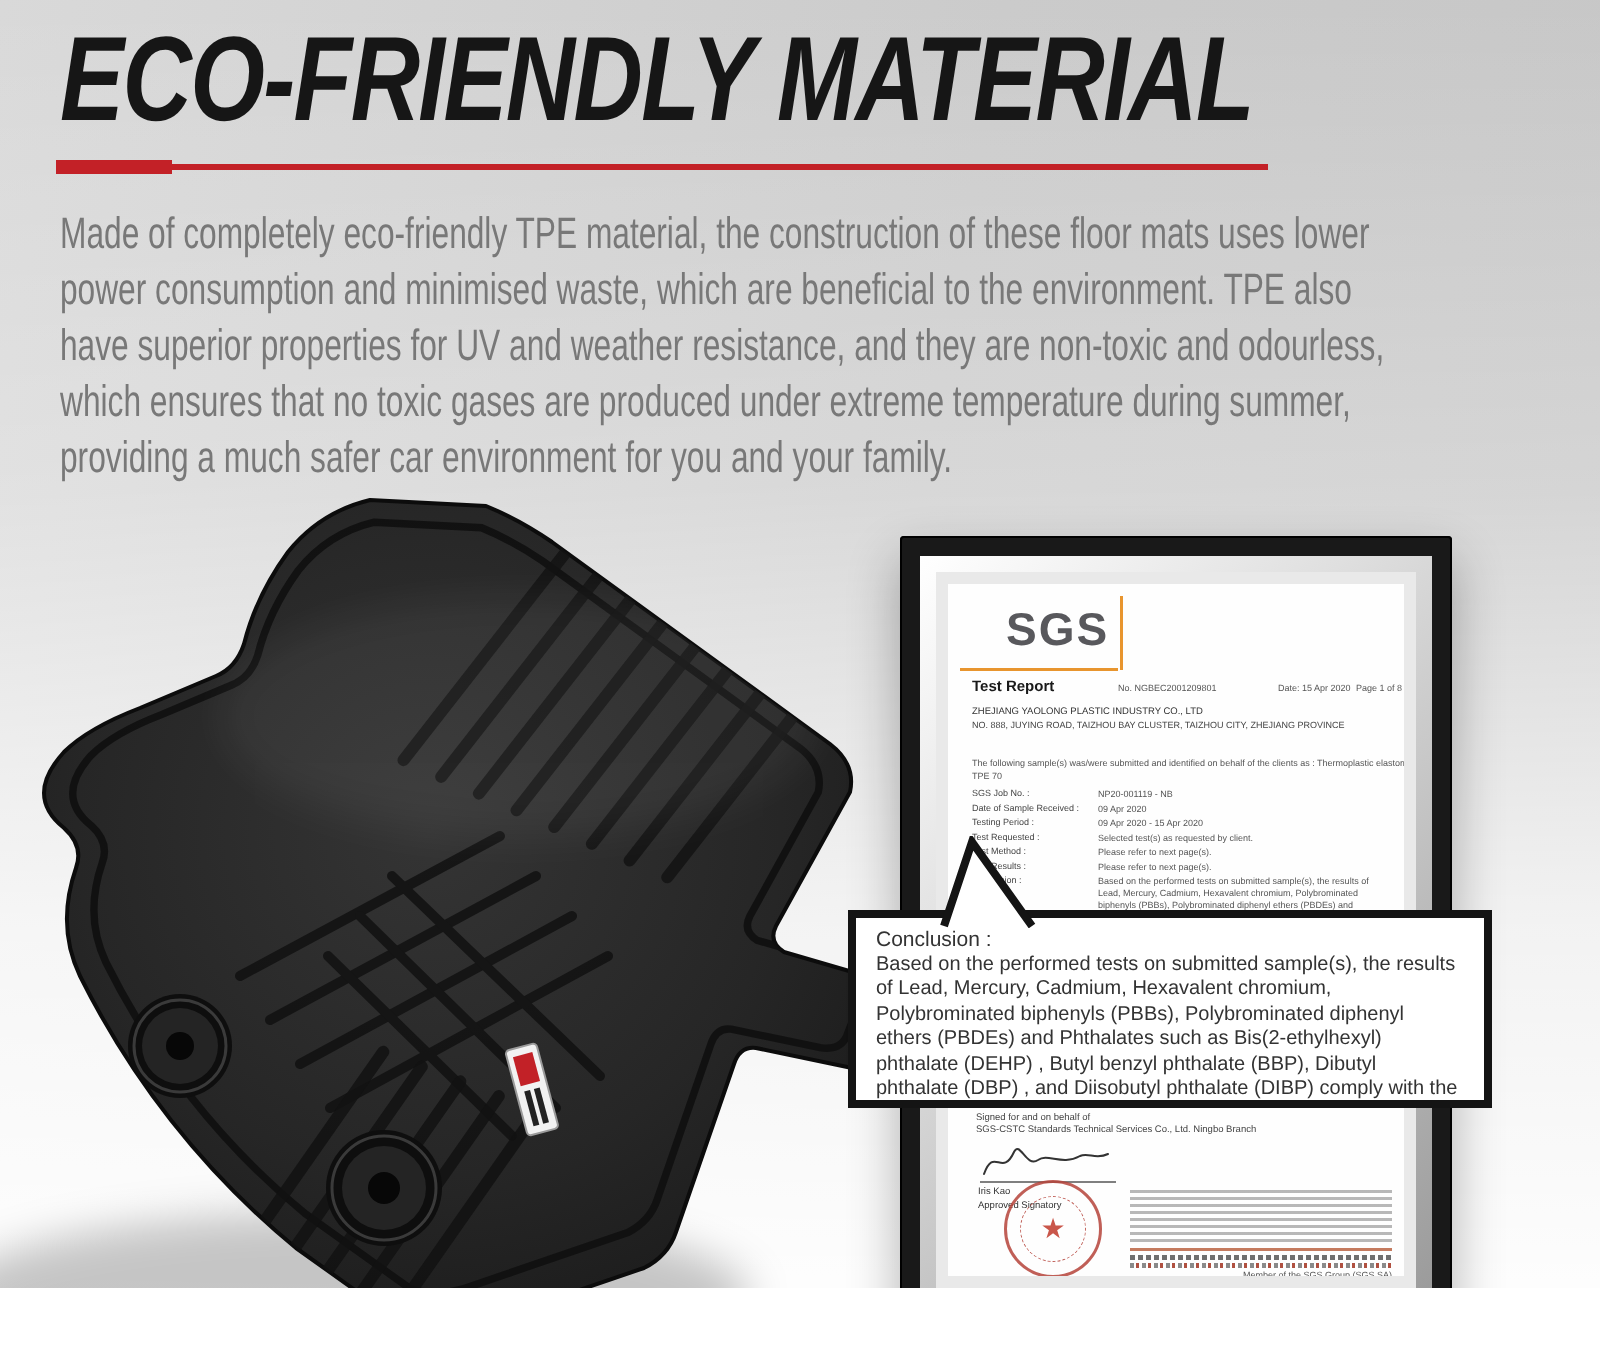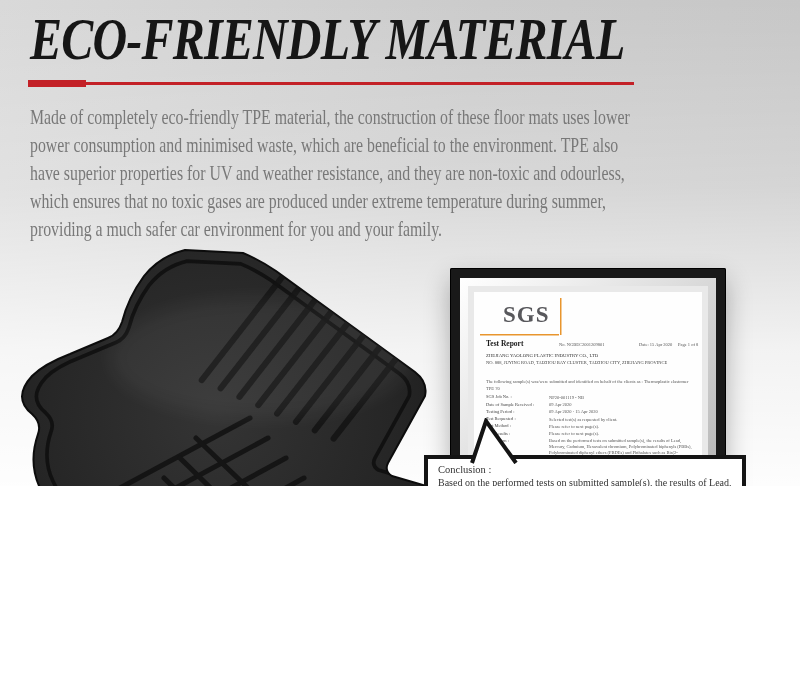--- a/index.html
+++ b/index.html
@@ -1,17 +1,17 @@
 <!DOCTYPE html>
 <html><head>
 <meta charset="utf-8">
 <style>
   html,body{margin:0;padding:0;}
-  .page{position:relative;width:800px;height:486px;overflow:hidden;
-    font-family:Liberation Serif, serif;
+  .page{position:relative;width:800px;height:644px;overflow:hidden;
+    font-family:Liberation Sans, sans-serif;
     background:
       linear-gradient(180deg, rgba(255,255,255,0) 0%, rgba(255,255,255,.25) 38%, rgba(255,255,255,.78) 72%, rgba(255,255,255,.97) 100%),
       linear-gradient(100deg, #d9d9d9 0%, #cbcbcb 55%, #c6c6c6 100%);}
   
   .headline{position:absolute;left:30px;top:8px;font-size:60px;line-height:1.05;
     font-weight:bold;font-style:italic;color:#161616;white-space:nowrap;
     transform:scaleX(0.8);transform-origin:left top;letter-spacing:-1px;}
   .rule{position:absolute;left:28px;top:82px;width:606px;height:3px;background:#c32127;}
   .rule-thick{position:absolute;left:28px;top:80px;width:58px;height:7px;background:#c32127;}
   

